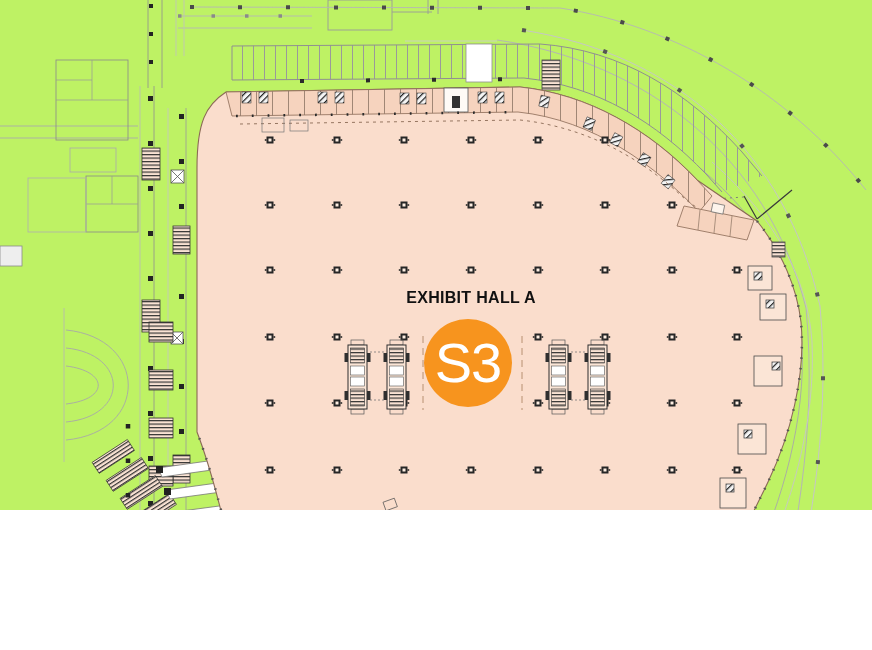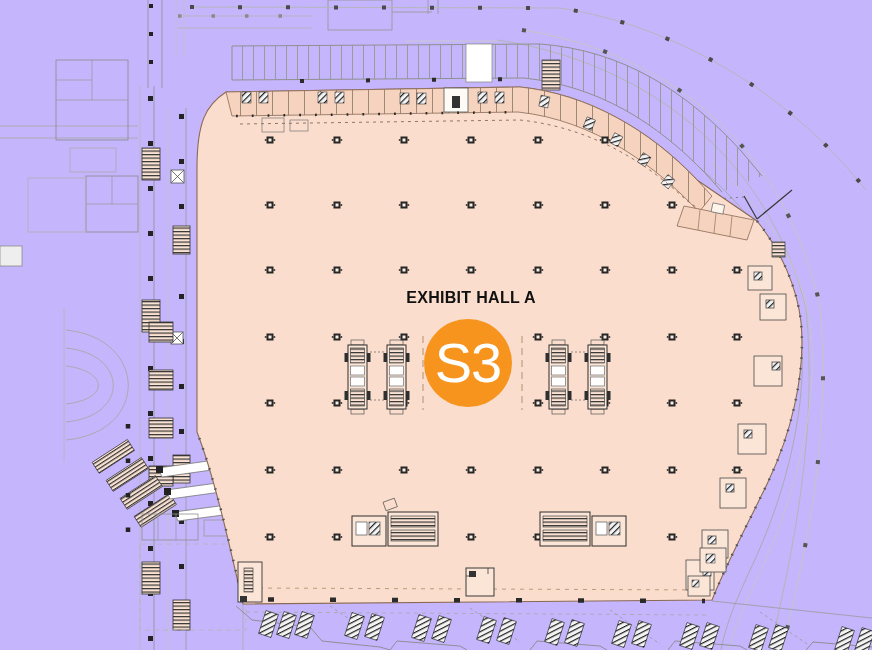--- a/index.html
+++ b/index.html
@@ -1,16 +1,16 @@
 <!DOCTYPE html>
 <html><head>
 <meta charset="utf-8">
 <style>
   html,body{margin:0;padding:0;background:#fff;}
-  .stage{position:relative;width:872px;height:650px;background:#c4b5fd;overflow:hidden;
+  .stage{position:relative;width:872px;height:510px;background:#bef264;overflow:hidden;
          font-family:"Liberation Sans", sans-serif;}
   svg{display:block;position:absolute;left:0;top:0;}
   text{font-family:"Liberation Sans", sans-serif;}
   .hall-label-text{font-weight:bold;font-size:16px;letter-spacing:.3px;}
   .badge-text{font-size:56px;font-weight:400;letter-spacing:-1px;}
 </style>
 </head>
 <body>
 
 <div class="stage">

